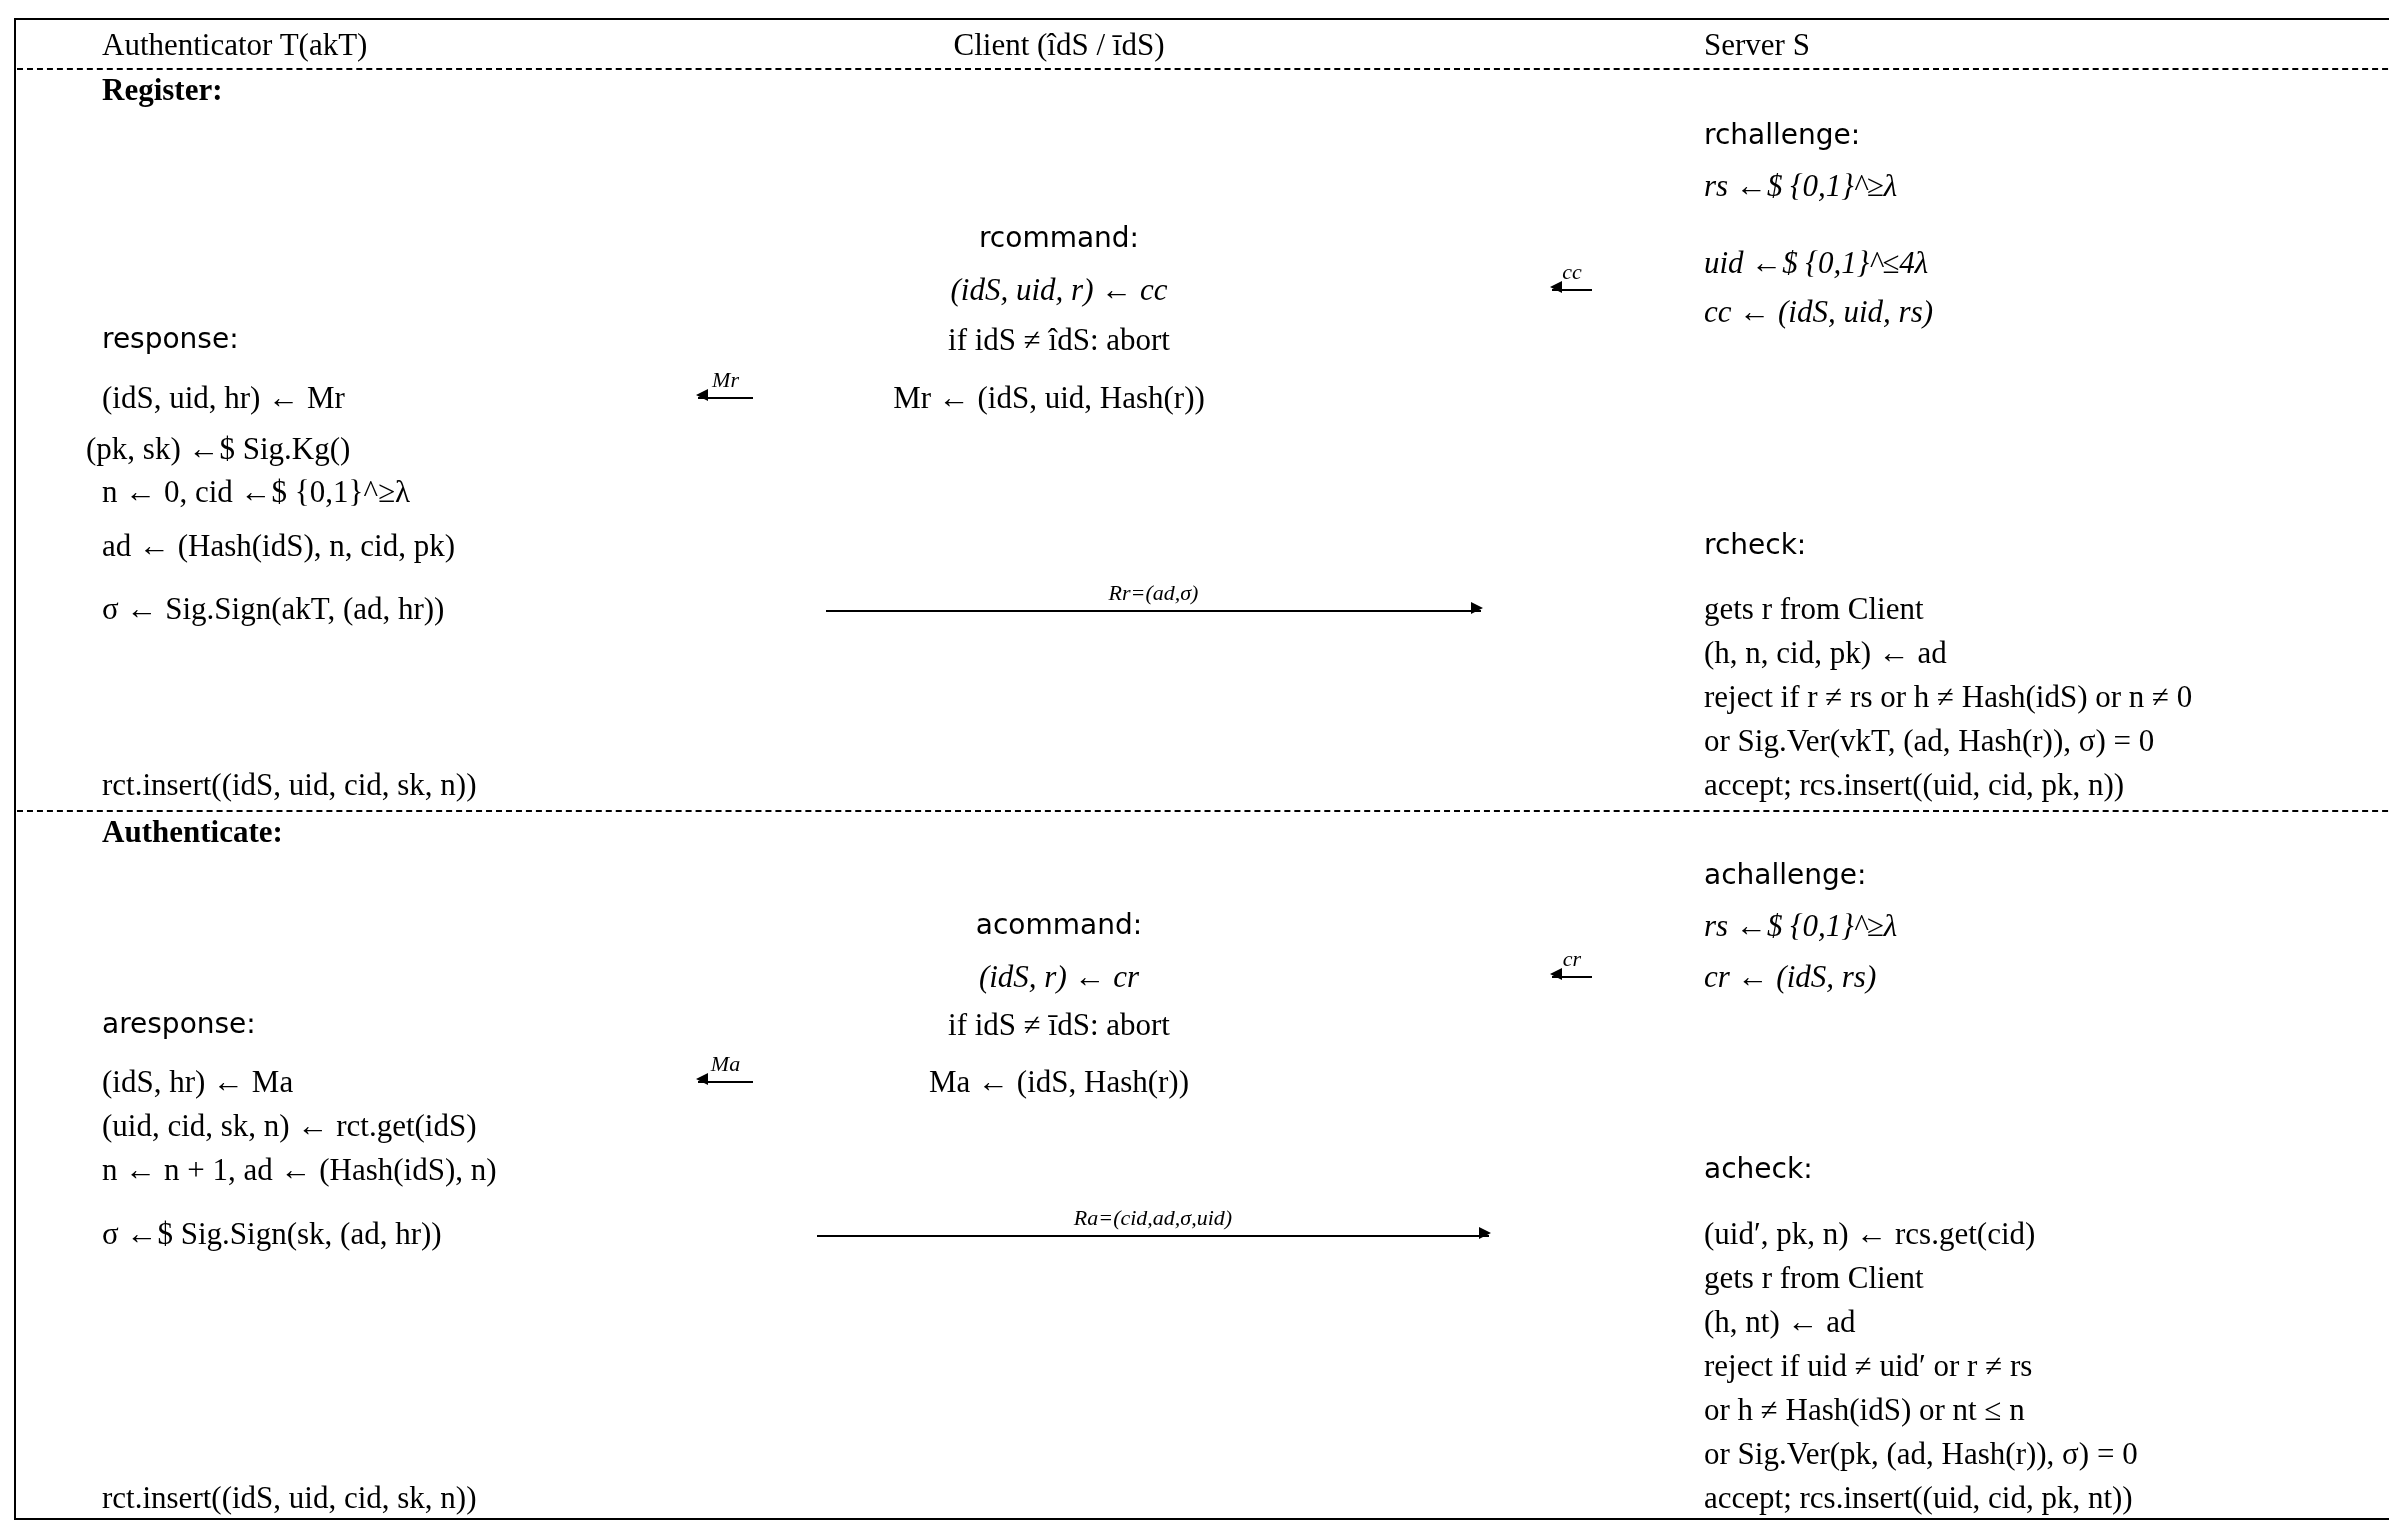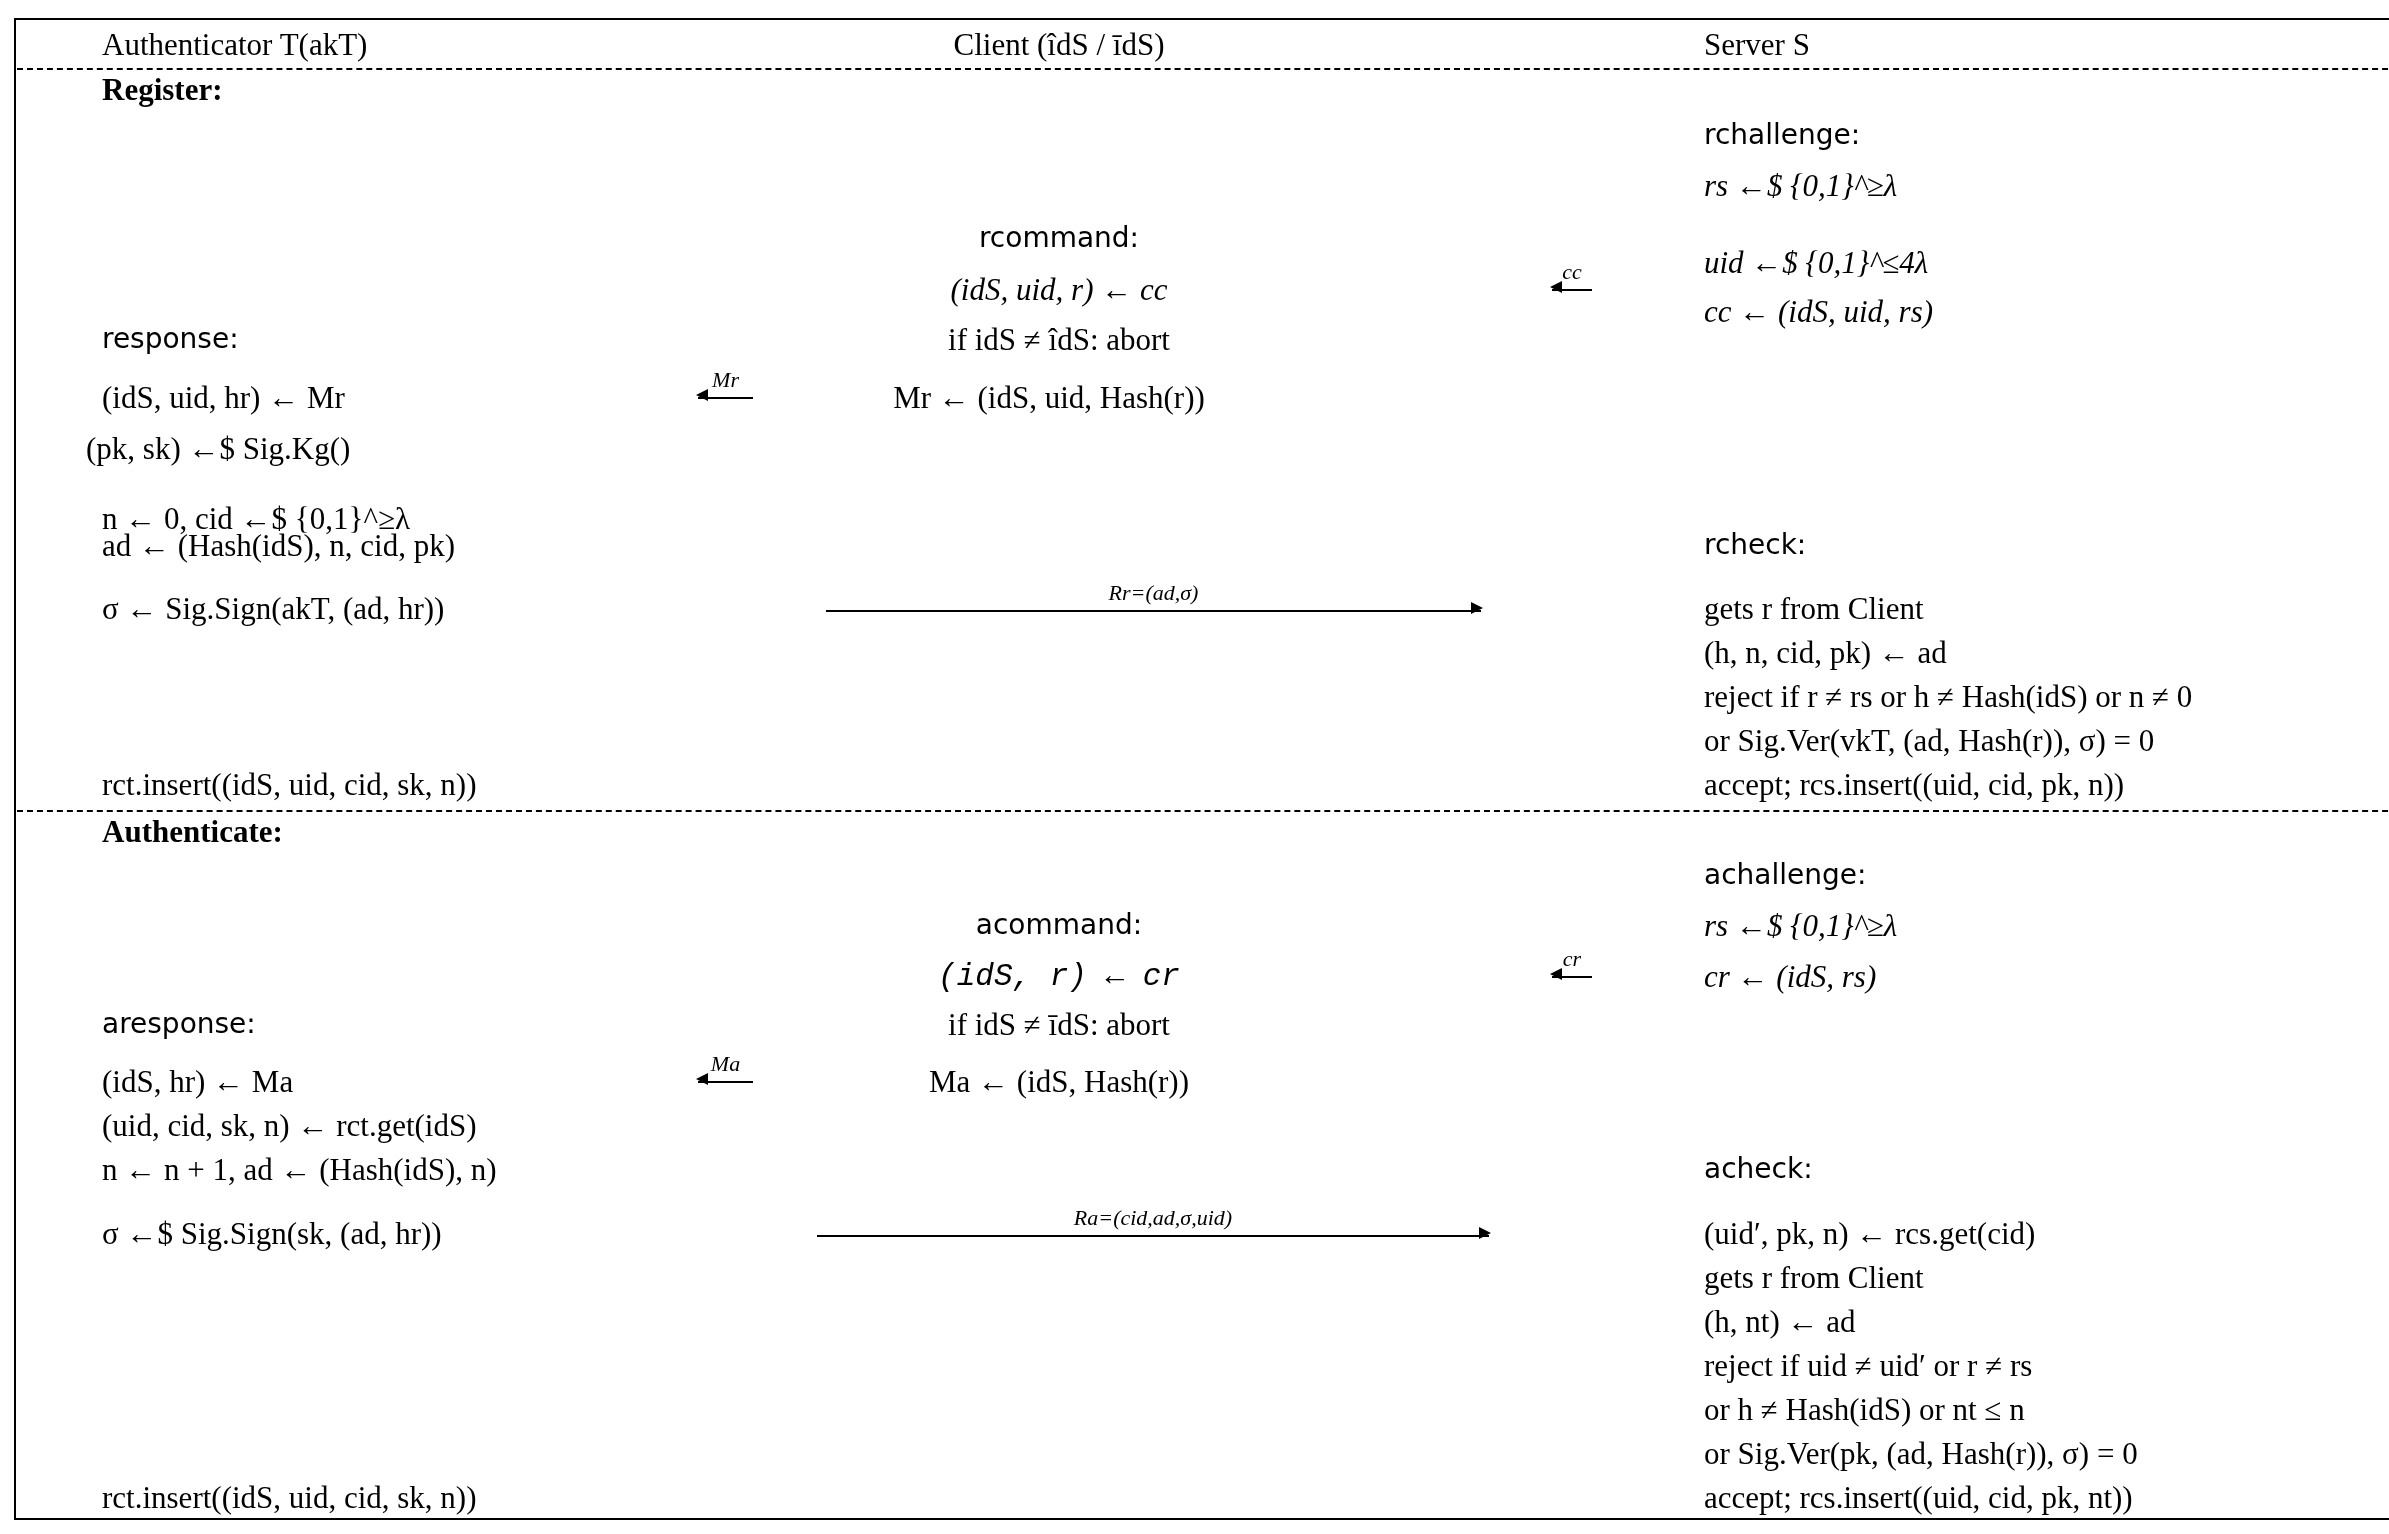--- a/index.html
+++ b/index.html
@@ -53,21 +53,21 @@
 
 <div class="msg" style="left:698px;width:55px;top:397px;">
   <div class="line"></div>
     <div class="head-l"></div>
   <div class="lbl">Mr</div>
 </div>
 
 <div class="t sans" style="left:102px;top:339px;">response:</div>
 <div class="t" style="left:102px;top:397px;">(idS, uid, hr) ← Mr</div>
 <div class="t" style="left:86px;top:448px;text-align:center;">(pk, sk) ←$ Sig.Kg()</div>
-<div class="t" style="left:102px;top:518px;">n ← 0, cid ←$ {0,1}^≥λ</div>
+<div class="t" style="left:102px;top:491px;">n ← 0, cid ←$ {0,1}^≥λ</div>
 <div class="t" style="left:102px;top:545px;">ad ← (Hash(idS), n, cid, pk)</div>
 <div class="t" style="left:102px;top:608px;">σ ← Sig.Sign(akT, (ad, hr))</div>
 <div class="t" style="left:102px;top:784px;">rct.insert((idS, uid, cid, sk, n))</div>
 
 <div class="msg" style="left:826px;width:655px;top:610px;">
   <div class="line"></div>
     <div class="head-r"></div>
   <div class="lbl">Rr=(ad,σ)</div>
 </div>
 
@@ -86,21 +86,21 @@
 <div class="t" style="left:1704px;top:925px;font-style:italic;">rs ←$ {0,1}^≥λ</div>
 <div class="t" style="left:1704px;top:976px;font-style:italic;">cr ← (idS, rs)</div>
 
 <div class="msg" style="left:1552px;width:40px;top:976px;">
   <div class="line"></div>
     <div class="head-l"></div>
   <div class="lbl">cr</div>
 </div>
 
 <div class="t c sans" style="left:1059px;top:925px;">acommand:</div>
-<div class="t c" style="left:1059px;top:976px;font-style:italic;font-family:Liberation Mono, monospace;">(idS, r) ← cr</div>
+<div class="t c" style="left:1059px;top:976px;font-style:italic;">(idS, r) ← cr</div>
 <div class="t c" style="left:1059px;top:1024px;">if idS ≠ īdS: abort</div>
 <div class="t c" style="left:1059px;top:1081px;">Ma ← (idS, Hash(r))</div>
 
 <div class="msg" style="left:698px;width:55px;top:1081px;">
   <div class="line"></div>
     <div class="head-l"></div>
   <div class="lbl">Ma</div>
 </div>
 
 <div class="t sans" style="left:102px;top:1024px;">aresponse:</div>

